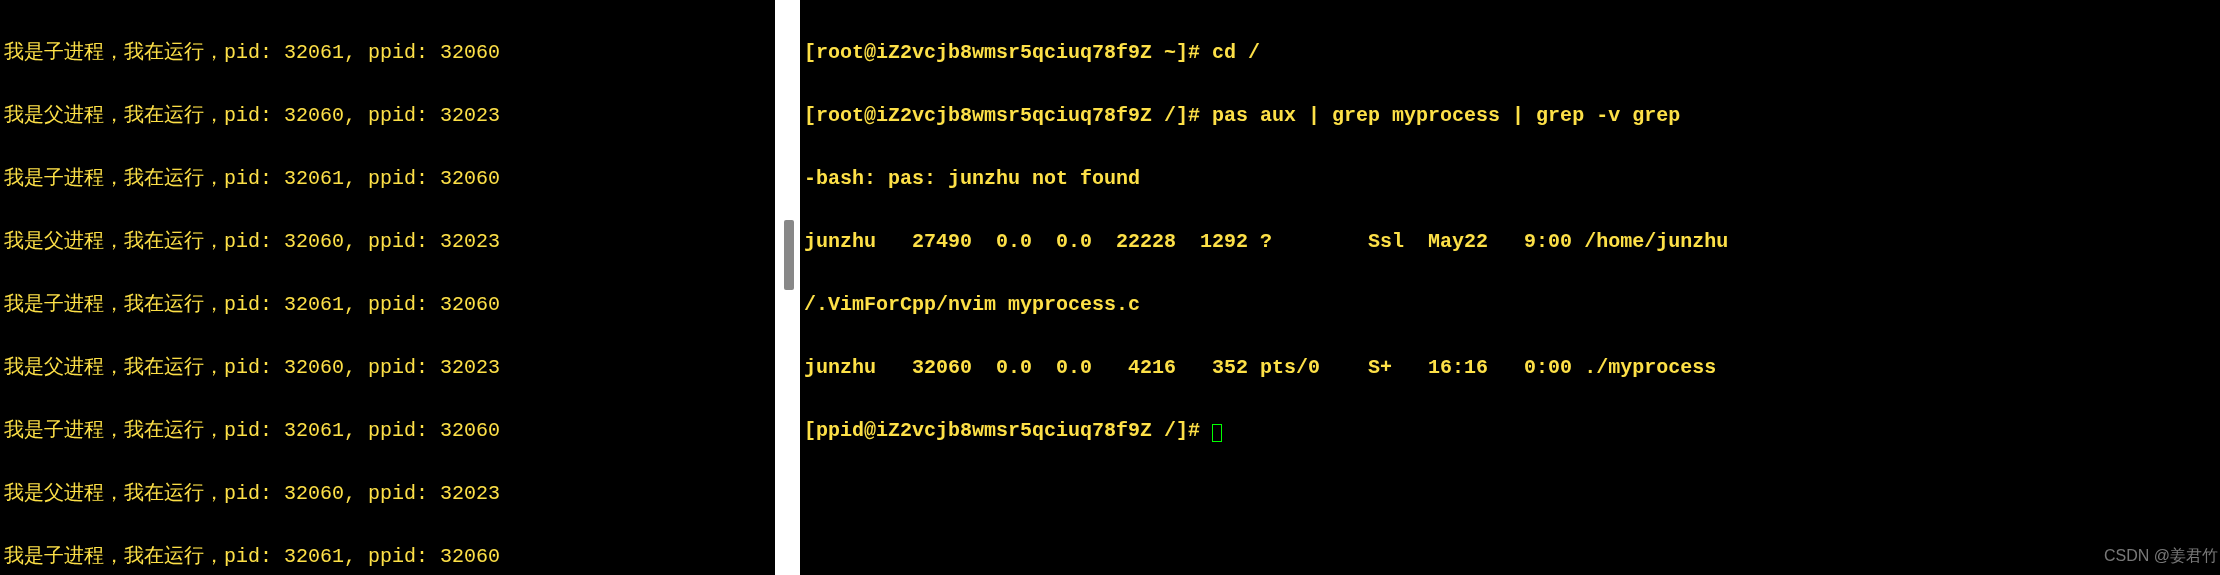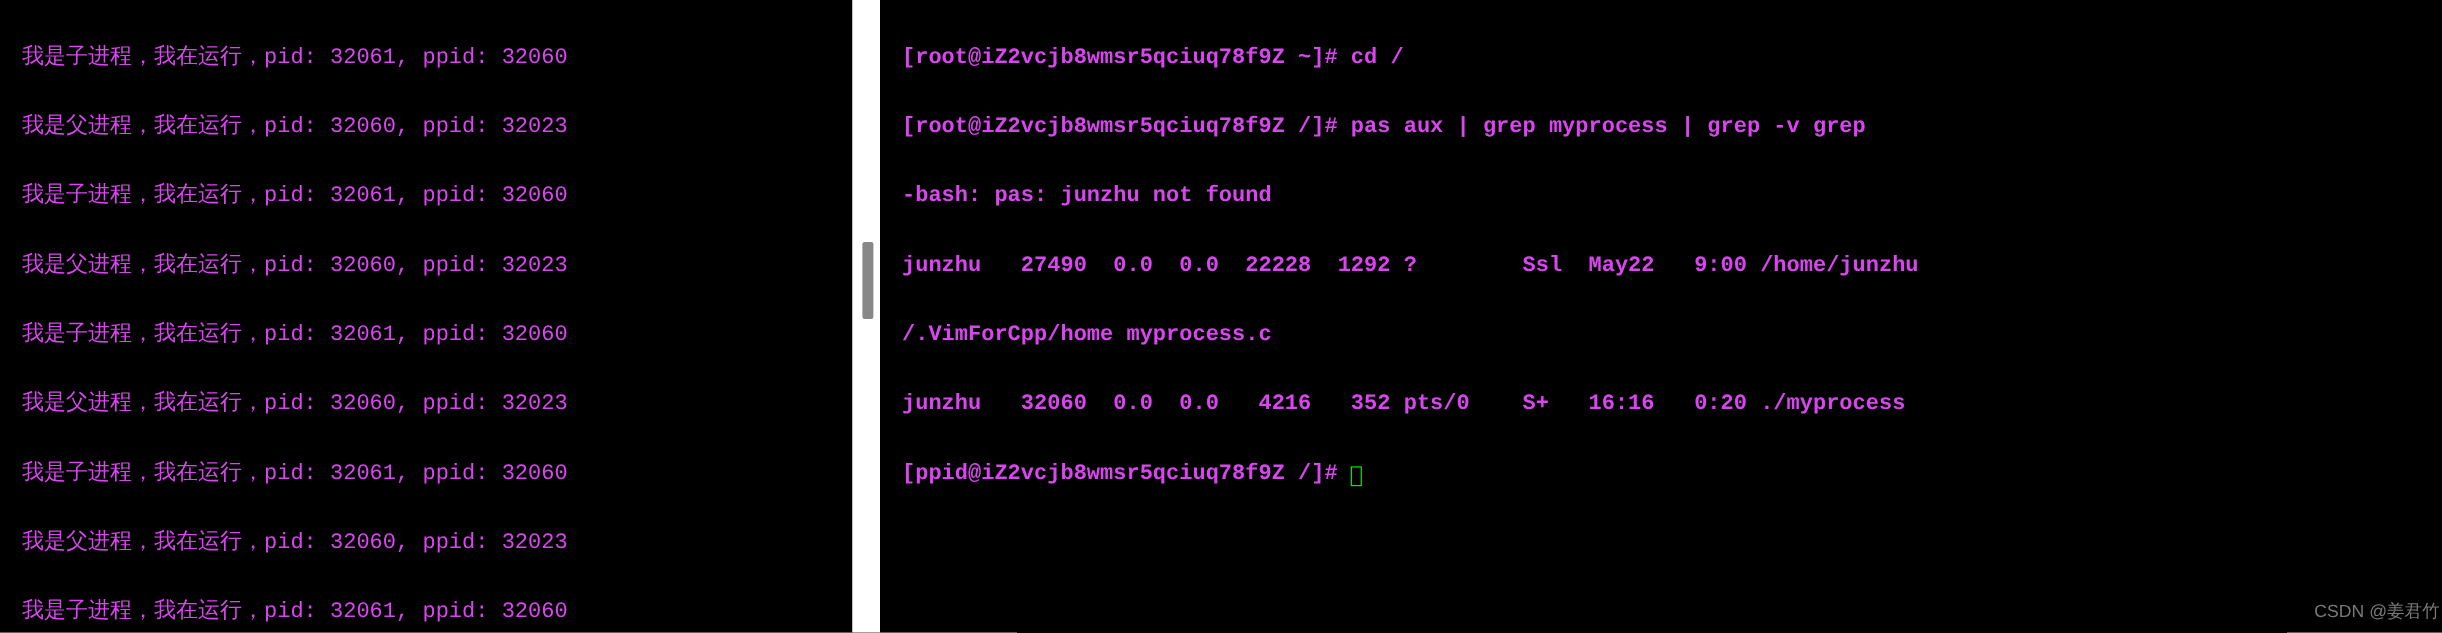--- a/index.html
+++ b/index.html
@@ -11,23 +11,23 @@
       width: 2220px;
       height: 575px;
       display: flex;
       font-family: "Courier New", monospace;
       font-size: 20px;
       background: #fff;
       position: relative;
     }
     .pane {
       background: #000;
-      color: #d946ef;
+      color: #fde047;
       overflow: hidden;
-      padding: 0 20px;
+      padding: 0 4px;
       line-height: 1.05;
       white-space: pre;
     }
     .left-pane {
       width: 775px;
       height: 575px;
       position: relative;
     }
     .divider {
       width: 25px;
@@ -97,18 +97,18 @@
 
 <div class="divider">
   <div class="scrollbar-thumb"></div>
 </div>
 
 <div class="pane right-pane">
   <span class="line">[root@iZ2vcjb8wmsr5qciuq78f9Z ~]# cd /</span>
   <span class="line">[root@iZ2vcjb8wmsr5qciuq78f9Z /]# pas aux | grep myprocess | grep -v grep</span>
   <span class="line">-bash: pas: junzhu not found</span>
   <span class="line">junzhu   27490  0.0  0.0  22228  1292 ?        Ssl  May22   9:00 /home/junzhu</span>
-  <span class="line">/.VimForCpp/home myprocess.c</span>
-  <span class="line">junzhu   32060  0.0  0.0   4216   352 pts/0    S+   16:16   0:20 ./myprocess</span>
+  <span class="line">/.VimForCpp/nvim myprocess.c</span>
+  <span class="line">junzhu   32060  0.0  0.0   4216   352 pts/0    S+   16:16   0:00 ./myprocess</span>
   <span class="line"><span>[ppid@iZ2vcjb8wmsr5qciuq78f9Z /]# </span><span class="cursor"></span></span>
 </div>
 
 <div class="watermark">CSDN @姜君竹</div>
 
 </body></html>

